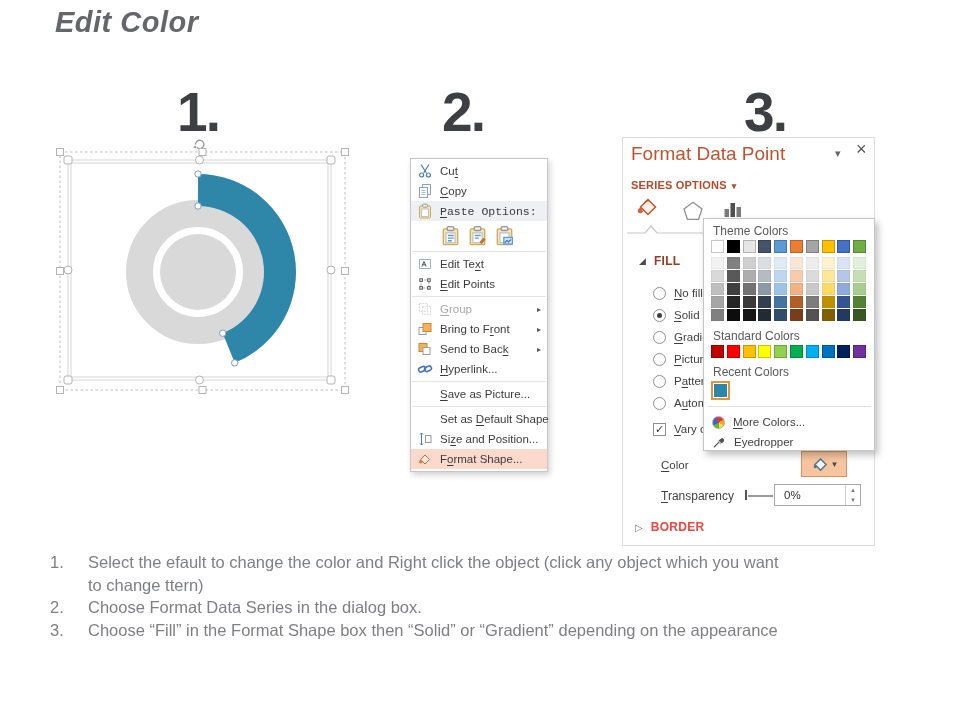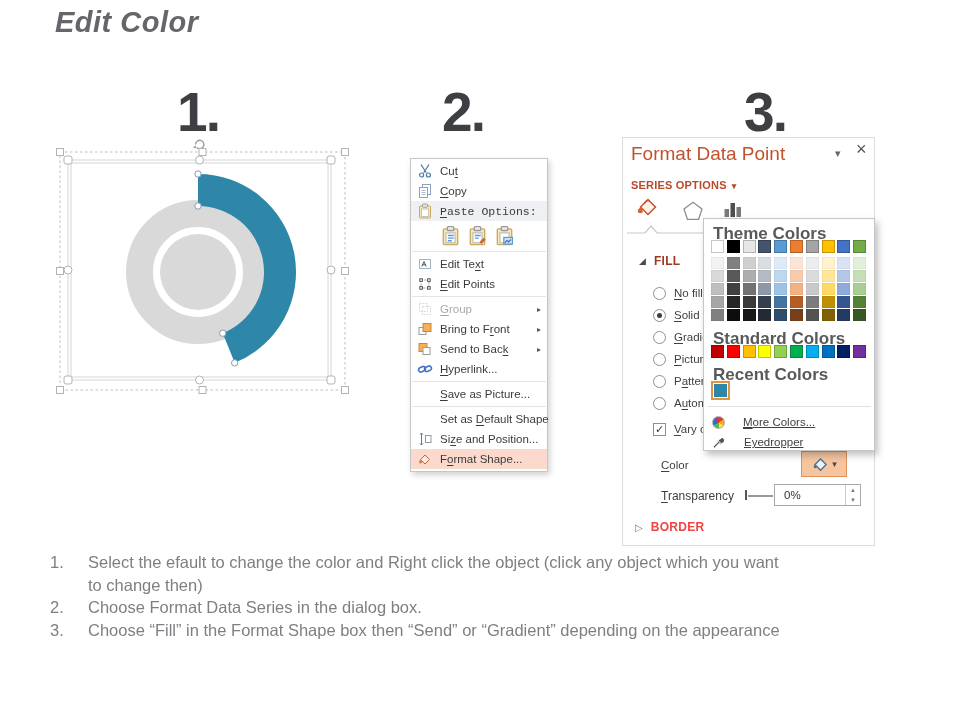--- a/index.html
+++ b/index.html
@@ -66,32 +66,32 @@
          background:#fff;box-sizing:border-box;display:flex;align-items:center;}
   .spin-val{flex:1;font-size:11.5px;color:#333;padding-left:9px;}
   .spin-btns{width:14px;height:100%;border-left:1px solid #ccc;display:flex;
          flex-direction:column;}
   .spin-btns div{flex:1;font-size:6px;color:#777;text-align:center;line-height:10px;}
   .border-header{position:absolute;left:12px;top:382px;display:flex;align-items:center;gap:8px;}
   
   .popup{position:absolute;left:703px;top:218px;width:172px;height:233px;background:#fff;
          border:1px solid #c6c6c6;box-shadow:3px 4px 7px rgba(0,0,0,.25);box-sizing:border-box;
          z-index:10;}
-  .pp-label{position:absolute;left:9px;font-size:17px;font-weight:bold;color:#595959;}
+  .pp-label{position:absolute;left:9px;font-size:12px;font-weight:normal;color:#595959;}
   .sw-grid{position:absolute;left:7px;display:grid;grid-template-columns:repeat(10,13px);
          column-gap:2.8px;}
   .sw{width:13px;height:13px;box-sizing:border-box;border:1px solid rgba(0,0,0,.22);}
   .tint-grid{row-gap:1px;}
   .tint-grid .sw{height:12px;border:none;box-shadow:inset 0 0 0 0.5px rgba(0,0,0,.08);}
   .recent-wrap{position:absolute;left:7px;top:162px;width:19px;height:19px;
          border:2px solid #e2953f;box-sizing:border-box;display:flex;align-items:center;
          justify-content:center;background:#fff;}
   .pp-sep{position:absolute;left:4px;top:187px;width:163px;height:1px;background:#e0e0e0;}
-  .pp-item{position:absolute;left:8px;height:20px;display:flex;align-items:center;gap:18px;
-         font-size:11.5px;color:#3f3f3f;text-decoration:underline;}
+  .pp-item{position:absolute;left:8px;height:20px;display:flex;align-items:center;gap:8px;
+         font-size:11.5px;color:#3f3f3f;}
   .wheel{width:13px;height:13px;border-radius:50%;border:1px solid #aaa;box-sizing:border-box;
          background:conic-gradient(#e23b2e 0 60deg,#f5a623 60deg 120deg,#f7e733 120deg 180deg,
          #58b947 180deg 240deg,#2e6fbd 240deg 300deg,#8e44ad 300deg 360deg);}
   
   .instructions{position:absolute;left:50px;top:551px;width:850px;}
   .inst-row{display:flex;}
   .inum{width:38px;font-size:16.5px;color:#7e7f82;line-height:22.5px;flex:none;}
   .ilines{font-size:16.5px;color:#7e7f82;line-height:22.5px;}
   u{text-underline-offset:1.5px;}
 </style>
@@ -498,29 +498,29 @@
       </svg>
       <span>Eyedropper</span>
     </div>
   </div>
 
   <div class="instructions" id="instructions">
       <div class="inst-row">
         <div class="inum">1.</div>
         <div class="ilines">
           <div>Select the efault to change the color and Right click the object (click any object which you want</div>
-          <div>to change then)</div>
+          <div>to change ttern)</div>
         </div>
       </div>
       <div class="inst-row">
         <div class="inum">2.</div>
         <div class="ilines">
           <div>Choose Format Data Series in the dialog box.</div>
         </div>
       </div>
       <div class="inst-row">
         <div class="inum">3.</div>
         <div class="ilines">
-          <div>Choose “Fill” in the Format Shape box then “Send” or “Gradient” depending on the appearance</div>
+          <div>Choose “Fill” in the Format Shape box then “Solid” or “Gradient” depending on the appearance</div>
         </div>
       </div>
     </div>
 </div>
 
 </body></html>

